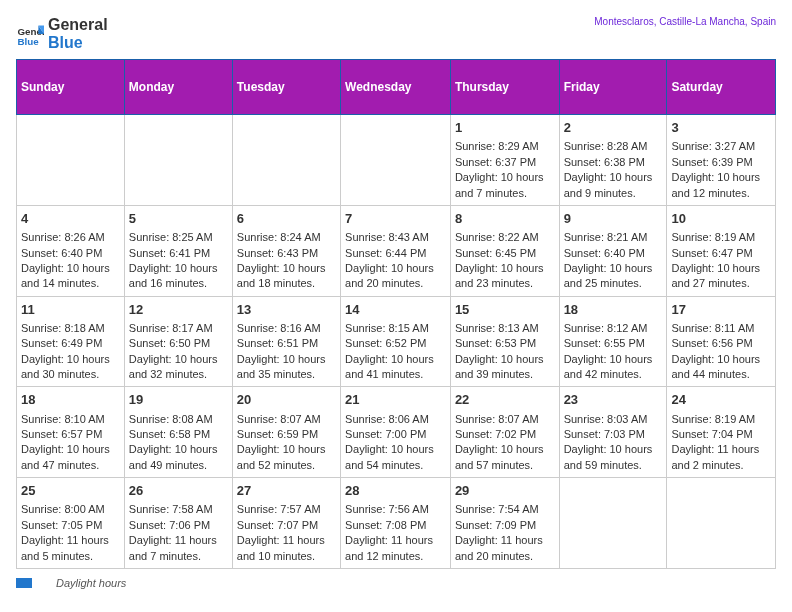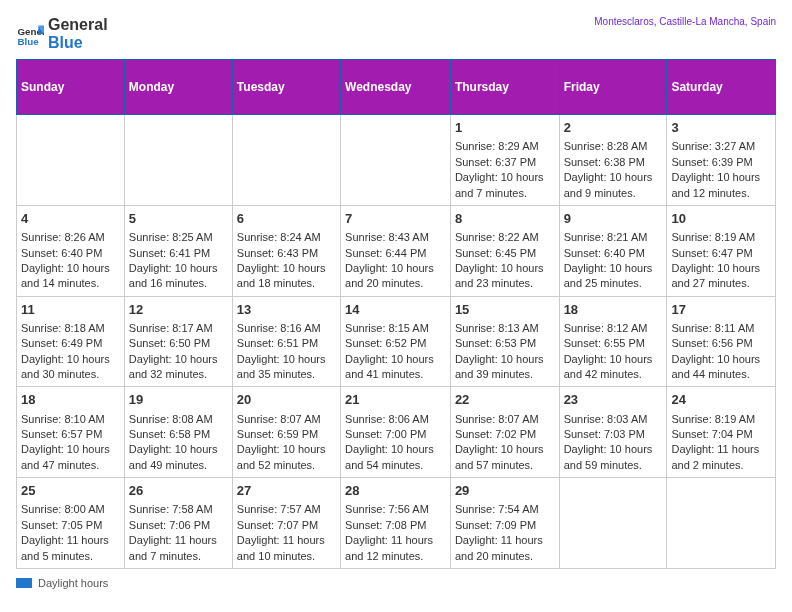--- a/index.html
+++ b/index.html
@@ -67,21 +67,22 @@
       display: block;
       margin-bottom: 2px;
     }
     .empty { background: #fff; }
     .legend {
       margin-top: 8px;
       font-size: 11px;
       color: #555;
       display: flex;
       align-items: center;
-      gap: 6px;
+      gap: 24px;
+      font-style: italic;
     }
     .legend-box {
       width: 16px;
       height: 10px;
       background: #2277cc;
       display: inline-block;
     }
   </style>
 </head>
 <body>

